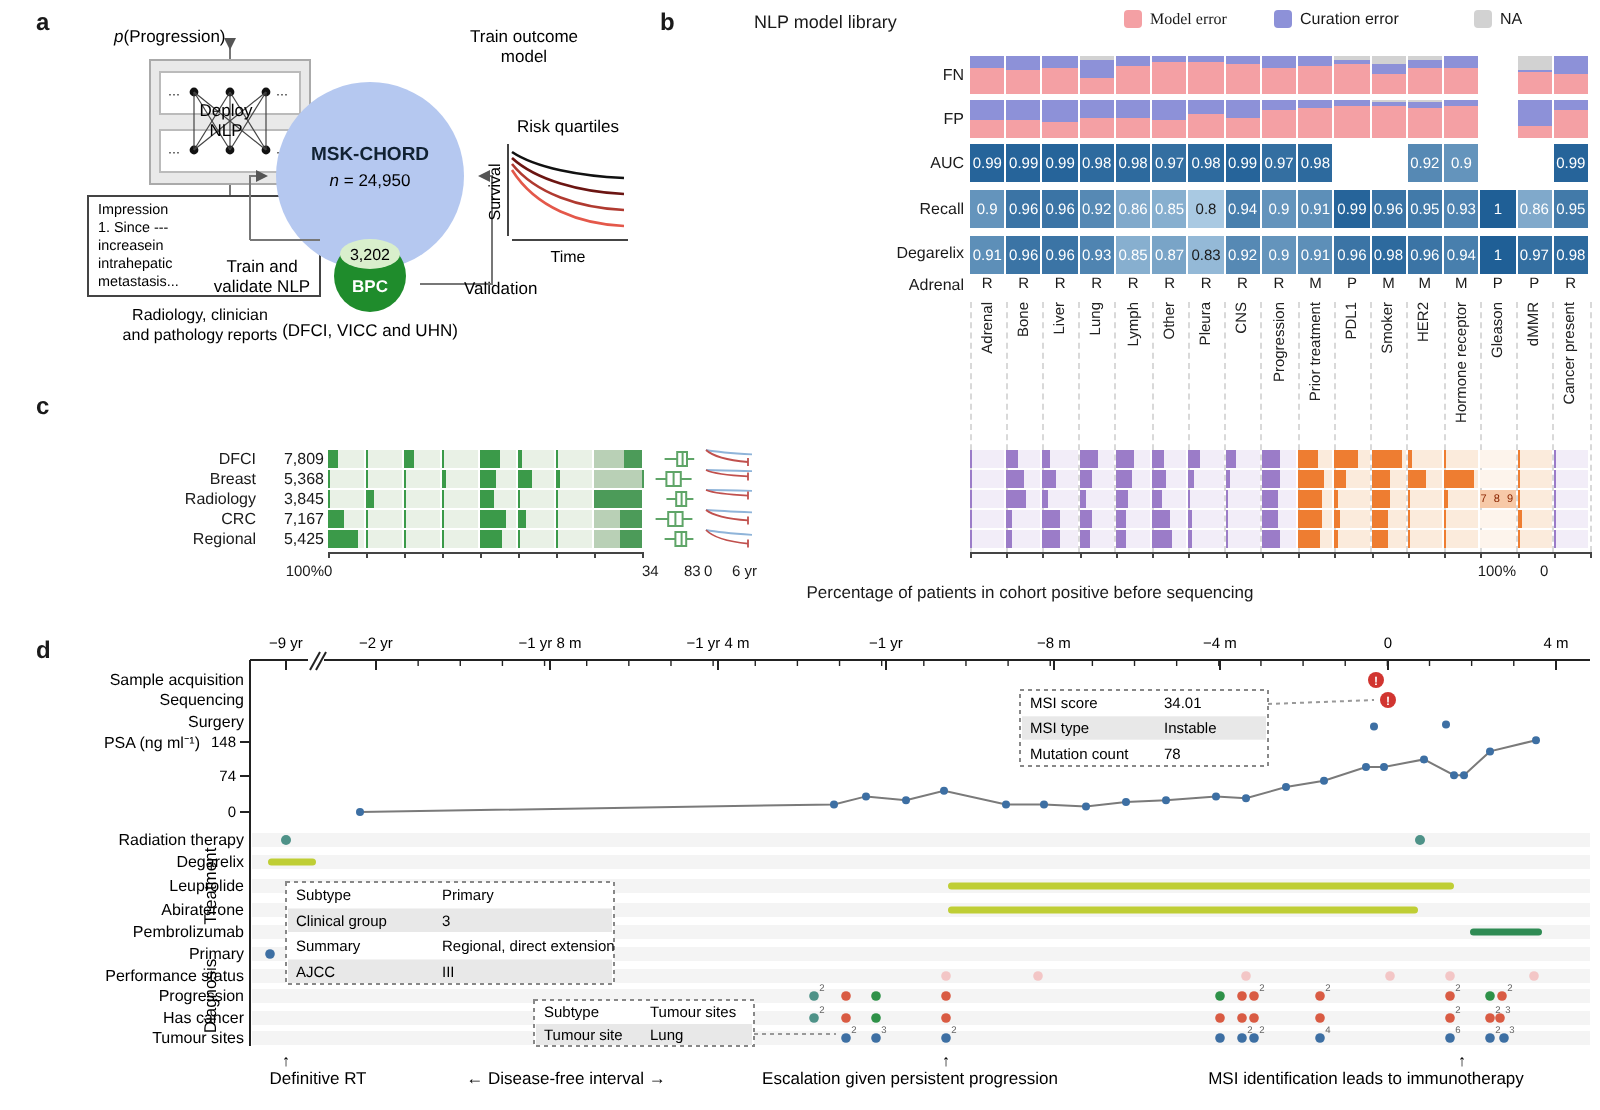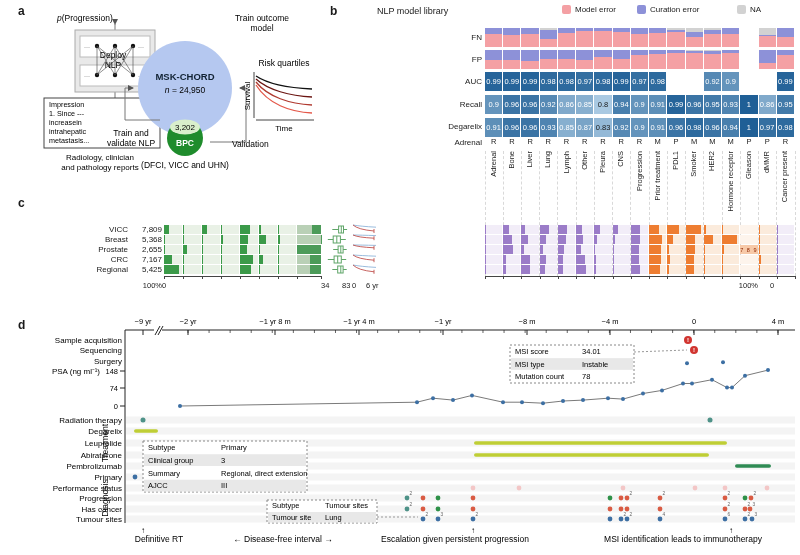--- a/index.html
+++ b/index.html
@@ -102,21 +102,21 @@
       <path d="M256,76 C268,84 290,88 312,89" stroke="#111" fill="none" stroke-width="1.3"></path>
       <path d="M256,79 C268,90 290,96 312,97" stroke="#6b1512" fill="none" stroke-width="1.3"></path>
       <path d="M256,82 C268,97 290,104 312,105" stroke="#b03a30" fill="none" stroke-width="1.3"></path>
       <path d="M256,85 C268,104 290,112 312,113" stroke="#e4584a" fill="none" stroke-width="1.3"></path>
       <text x="250" y="96" font-size="8" text-anchor="middle" transform="rotate(-90 250 96)">Survival</text>
       <text x="284" y="131" font-size="8" text-anchor="middle">Time</text>
     </g>
   </svg>
 
   <div class="abs" style="left:377px;top:6px;font-size:9px;">NLP model library</div>
-  <div class="leg" style="left:562px;top:5px;">
+  <div class="leg" style="left:562px;top:5px;font-family:Liberation Serif, serif;">
     <span class="sw" style="background:#F4A0A4"></span>
     <span>Model error</span>
   </div>
   <div class="leg" style="left:637px;top:5px;">
     <span class="sw" style="background:#8D91D8"></span>
     <span>Curation error</span>
   </div>
   <div class="leg" style="left:737px;top:5px;">
     <span class="sw" style="background:#D2D2D2"></span>
     <span>NA</span>
@@ -358,21 +358,21 @@
       </div>
       <div style="position: absolute; left: 776.765px; top: 72px; width: 17.2353px; height: 19px; background: rgb(38, 100, 154); color: rgb(255, 255, 255); font-size: 7.5px; display: flex; align-items: center; justify-content: center;">0.99</div>
       <div style="position: absolute; left: 776.765px; top: 95px; width: 17.2353px; height: 19px; background: rgb(66, 122, 169); color: rgb(255, 255, 255); font-size: 7.5px; display: flex; align-items: center; justify-content: center;">0.95</div>
       <div style="position: absolute; left: 776.765px; top: 118px; width: 17.2353px; height: 19px; background: rgb(45, 106, 158); color: rgb(255, 255, 255); font-size: 7.5px; display: flex; align-items: center; justify-content: center;">0.98</div>
       <div style="position: absolute; left: 776.765px; top: 137px; width: 17.2353px; height: 11px; font-size: 7.5px; text-align: center;">R</div>
       <div class="vlabel" style="position: absolute; left: 780.382px; top: 151px; font-size: 7.5px;">Cancer present</div>
       <div style="position: absolute; left: 776.265px; top: 151px; height: 125px; border-left: 1px dashed rgb(217, 217, 217); width: 0px;"></div>
       <div style="position: absolute; left: 795px; top: 151px; height: 125px; border-left: 1px dashed rgb(217, 217, 217); width: 0px;"></div>
     </div>
   <div class="abs" id="panelC" style="left:0;top:0;width:800px;height:310px;">
-      <div style="position: absolute; left: 60px; top: 224.5px; width: 68px; text-align: right; font-size: 8px;">VICC</div>
+      <div style="position: absolute; left: 60px; top: 224.5px; width: 68px; text-align: right; font-size: 8px;">DFCI</div>
       <div style="position: absolute; left: 130px; top: 224.5px; width: 32px; text-align: right; font-size: 8px;">7,809</div>
       <div style="position: absolute; left: 164px; top: 225px; width: 18px; height: 9px; background: rgb(233, 241, 230);">
         <div style="height: 100%; width: 30%; background: rgb(59, 154, 73);"></div>
       </div>
       <div style="position: absolute; left: 183px; top: 225px; width: 18px; height: 9px; background: rgb(233, 241, 230);">
         <div style="height: 100%; width: 4%; background: rgb(59, 154, 73);"></div>
       </div>
       <div style="position: absolute; left: 202px; top: 225px; width: 18px; height: 9px; background: rgb(233, 241, 230);">
         <div style="height: 100%; width: 28%; background: rgb(59, 154, 73);"></div>
       </div>
@@ -528,22 +528,22 @@
       <div style="position: absolute; left: 722.059px; top: 235px; width: 17.2353px; height: 9px; background: rgb(251, 235, 220);">
         <div style="height: 100%; width: 85%; background: rgb(238, 125, 49);"></div>
       </div>
       <div style="position: absolute; left: 740.294px; top: 235px; width: 17.2353px; height: 9px; background: rgb(253, 244, 236);"></div>
       <div style="position: absolute; left: 758.529px; top: 235px; width: 17.2353px; height: 9px; background: rgb(251, 235, 220);">
         <div style="height: 100%; width: 3%; background: rgb(238, 125, 49);"></div>
       </div>
       <div style="position: absolute; left: 776.765px; top: 235px; width: 17.2353px; height: 9px; background: rgb(242, 237, 248);">
         <div style="height: 100%; width: 3%; background: rgb(155, 124, 200);"></div>
       </div>
-      <div style="position: absolute; left: 60px; top: 244.5px; width: 68px; text-align: right; font-size: 8px;">Prostate</div>
-      <div style="position: absolute; left: 130px; top: 244.5px; width: 32px; text-align: right; font-size: 8px;">2,655</div>
+      <div style="position: absolute; left: 60px; top: 244.5px; width: 68px; text-align: right; font-size: 8px;">Radiology</div>
+      <div style="position: absolute; left: 130px; top: 244.5px; width: 32px; text-align: right; font-size: 8px;">3,845</div>
       <div style="position: absolute; left: 164px; top: 245px; width: 18px; height: 9px; background: rgb(233, 241, 230);">
         <div style="height: 100%; width: 2%; background: rgb(59, 154, 73);"></div>
       </div>
       <div style="position: absolute; left: 183px; top: 245px; width: 18px; height: 9px; background: rgb(233, 241, 230);">
         <div style="height: 100%; width: 22%; background: rgb(59, 154, 73);"></div>
       </div>
       <div style="position: absolute; left: 202px; top: 245px; width: 18px; height: 9px; background: rgb(233, 241, 230);">
         <div style="height: 100%; width: 2%; background: rgb(59, 154, 73);"></div>
       </div>
       <div style="position: absolute; left: 221px; top: 245px; width: 18px; height: 9px; background: rgb(233, 241, 230);">
@@ -820,20 +820,21 @@
       <div style="position: absolute; left: 667.353px; top: 276px; height: 3px; border-left: 1px solid rgb(68, 68, 68); width: 0px;"></div>
       <div style="position: absolute; left: 685.588px; top: 276px; height: 3px; border-left: 1px solid rgb(68, 68, 68); width: 0px;"></div>
       <div style="position: absolute; left: 703.824px; top: 276px; height: 3px; border-left: 1px solid rgb(68, 68, 68); width: 0px;"></div>
       <div style="position: absolute; left: 722.059px; top: 276px; height: 3px; border-left: 1px solid rgb(68, 68, 68); width: 0px;"></div>
       <div style="position: absolute; left: 740.294px; top: 276px; height: 3px; border-left: 1px solid rgb(68, 68, 68); width: 0px;"></div>
       <div style="position: absolute; left: 758.529px; top: 276px; height: 3px; border-left: 1px solid rgb(68, 68, 68); width: 0px;"></div>
       <div style="position: absolute; left: 776.765px; top: 276px; height: 3px; border-left: 1px solid rgb(68, 68, 68); width: 0px;"></div>
       <div style="position: absolute; left: 795px; top: 276px; height: 3px; border-left: 1px solid rgb(68, 68, 68); width: 0px;"></div>
       <div style="position: absolute; left: 732px; top: 281px; width: 26px; text-align: right; font-size: 7.5px;">100%</div>
       <div style="position: absolute; left: 770px; top: 281px; font-size: 7.5px;">0</div>
+      <div style="position: absolute; left: 355px; top: 291px; width: 320px; text-align: center; font-size: 8.5px;">Percentage of patients in cohort positive before sequencing</div>
     </div>
   <svg class="abs" id="panelD" style="left:0;top:315px;" width="800" height="240" viewBox="0 315 800 240">
       <rect x="126" y="416.5" width="669" height="7" fill="#F4F4F4"></rect>
       <rect x="126" y="427.5" width="669" height="7" fill="#F4F4F4"></rect>
       <rect x="126" y="439.5" width="669" height="7" fill="#F4F4F4"></rect>
       <rect x="126" y="451.5" width="669" height="7" fill="#F4F4F4"></rect>
       <rect x="126" y="462.5" width="669" height="7" fill="#F4F4F4"></rect>
       <rect x="126" y="473.5" width="669" height="7" fill="#F4F4F4"></rect>
       <rect x="126" y="484.5" width="669" height="7" fill="#F4F4F4"></rect>
       <rect x="126" y="494.5" width="669" height="7" fill="#F4F4F4"></rect>

